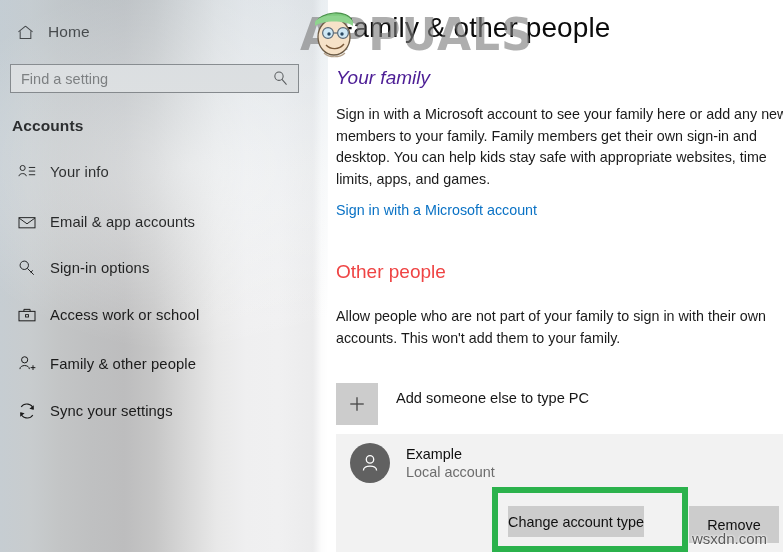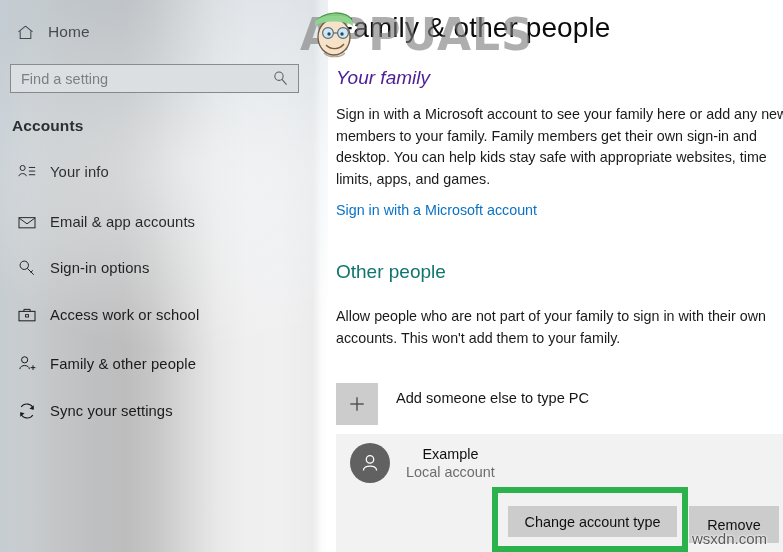--- a/index.html
+++ b/index.html
@@ -156,21 +156,21 @@
     font-size: 14.3px;
     color: #0a72c5;
     text-decoration: none;
     white-space: nowrap;
     cursor: pointer;
   }
   #other-people-title {
     position: absolute;
     left: 8px; top: 261px;
     font-size: 19px;
-    color: #0f766e;
+    color: #ef4444;
     white-space: nowrap;
   }
   #other-desc {
     position: absolute;
     left: 8px; top: 306px;
     width: 468px;
     font-size: 14.3px;
     line-height: 21.5px;
     color: #1a1a1a;
   }
@@ -206,21 +206,21 @@
     left: 14px; top: 9px;
     display: flex; align-items: center;
   }
   #avatar {
     width: 40px; height: 40px;
     border-radius: 50%;
     background: #616161;
     display: flex; align-items: center; justify-content: center;
     flex: 0 0 40px;
   }
-  #account-text { margin-left: 16px; text-align: center; }
+  #account-text { margin-left: 16px; }
   #account-name {
     font-size: 14.4px;
     color: #0f0f0f;
     line-height: 18px;
     white-space: nowrap;
   }
   #account-type {
     font-size: 14.4px;
     color: #6d6d6d;
     line-height: 19px;
@@ -234,21 +234,21 @@
     font-family: "Liberation Sans", sans-serif;
     font-size: 14.4px;
     color: #101010;
     display: flex; align-items: center; justify-content: center;
     box-sizing: border-box;
     cursor: pointer;
     white-space: nowrap;
   }
   #btn-change {
     left: 172px; top: 72px;
-    width: 169px; height: 31px;
+    width: 136px; height: 31px;
   }
   #btn-remove {
     left: 353px; top: 72px;
     width: 90px; height: 37px;
   }
 
   #highlight-box {
     position: absolute;
     left: 492px; top: 487px;
     width: 196px; height: 65px;

